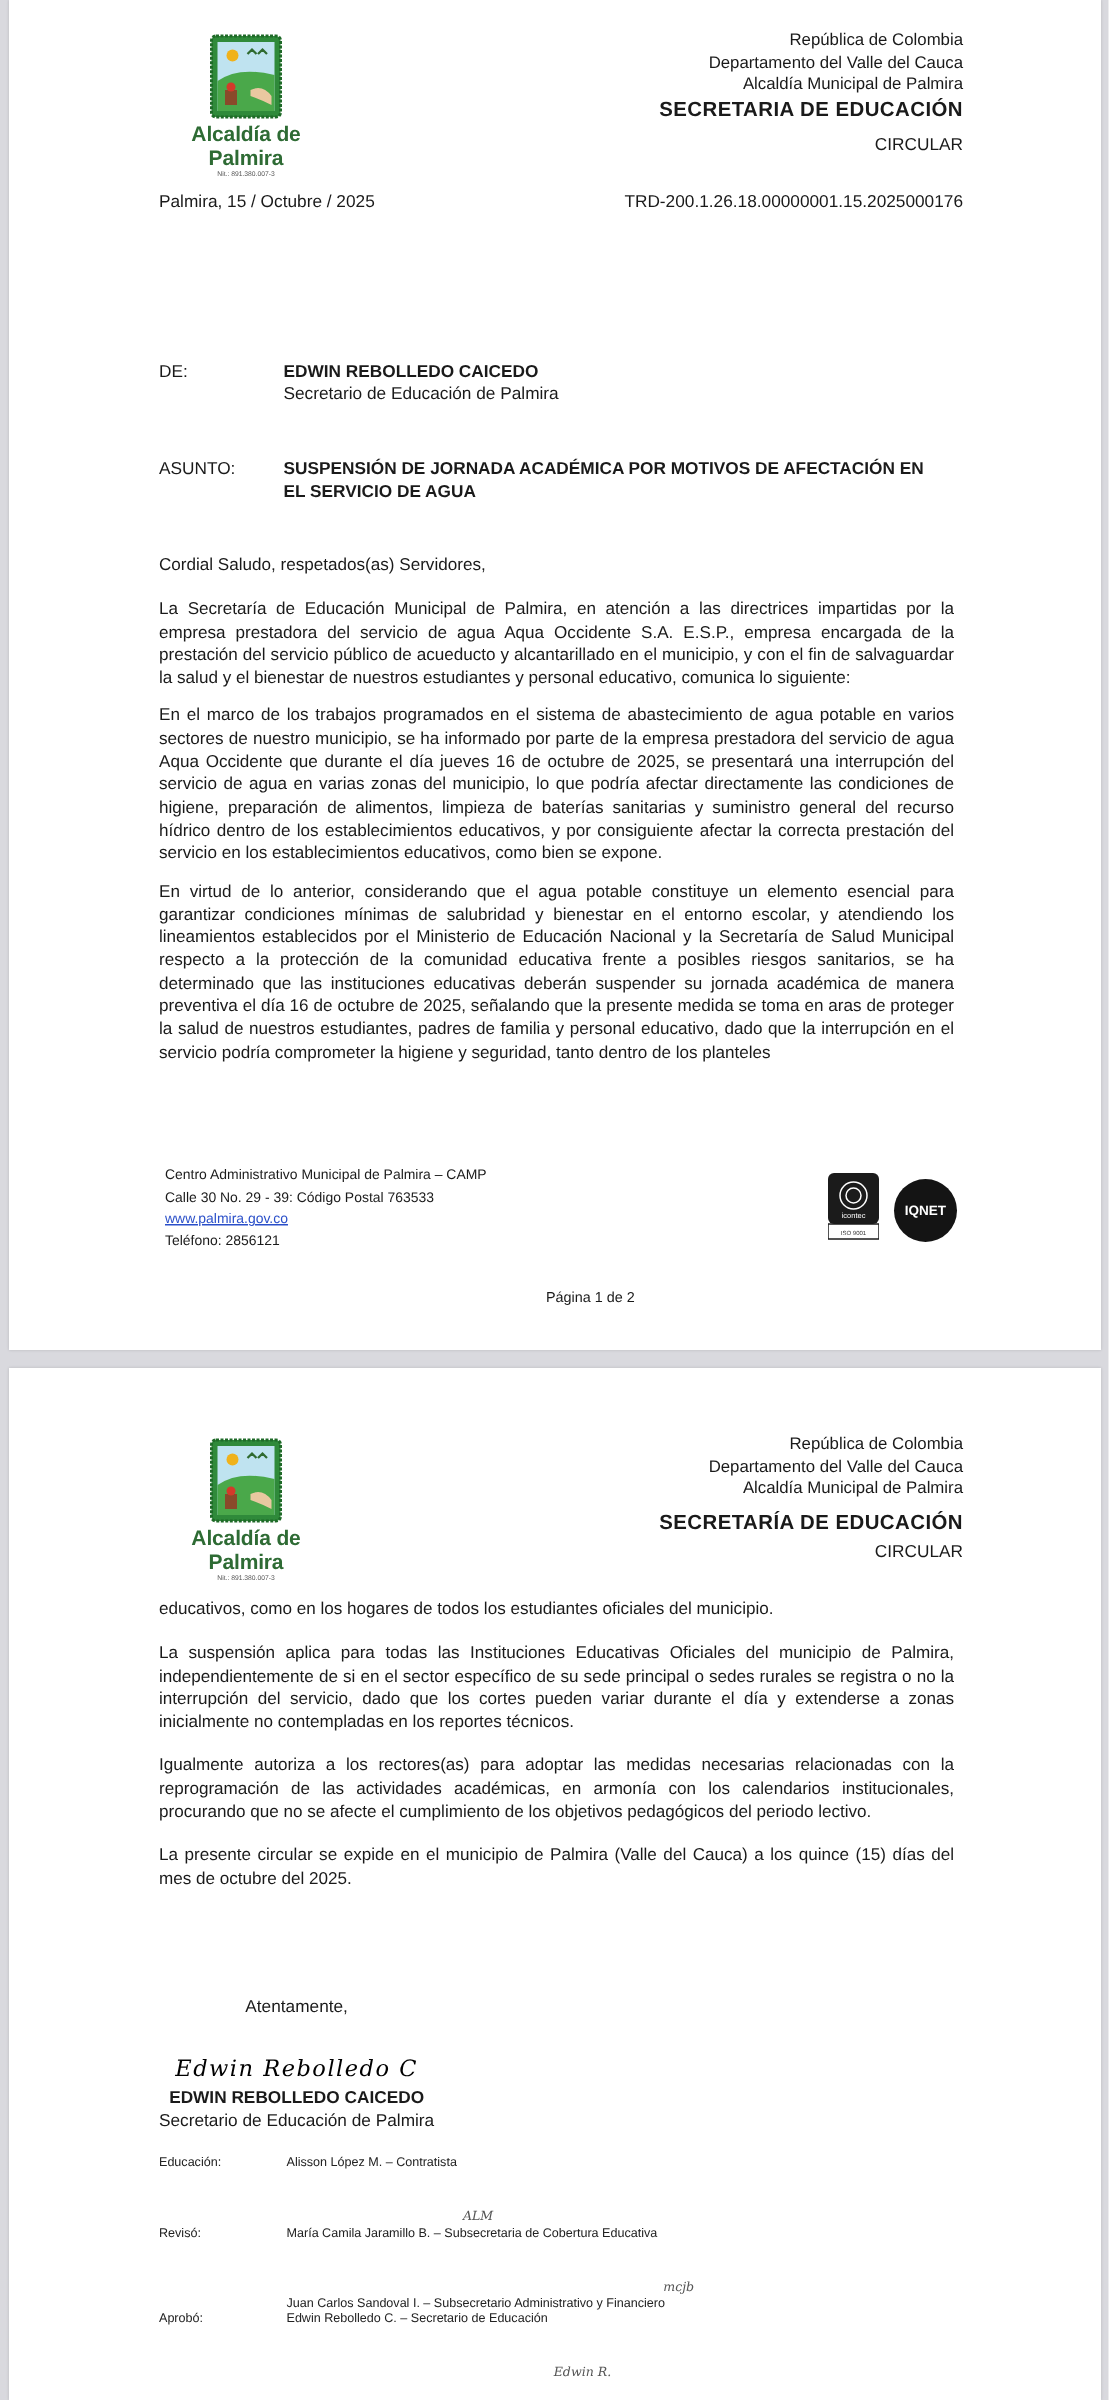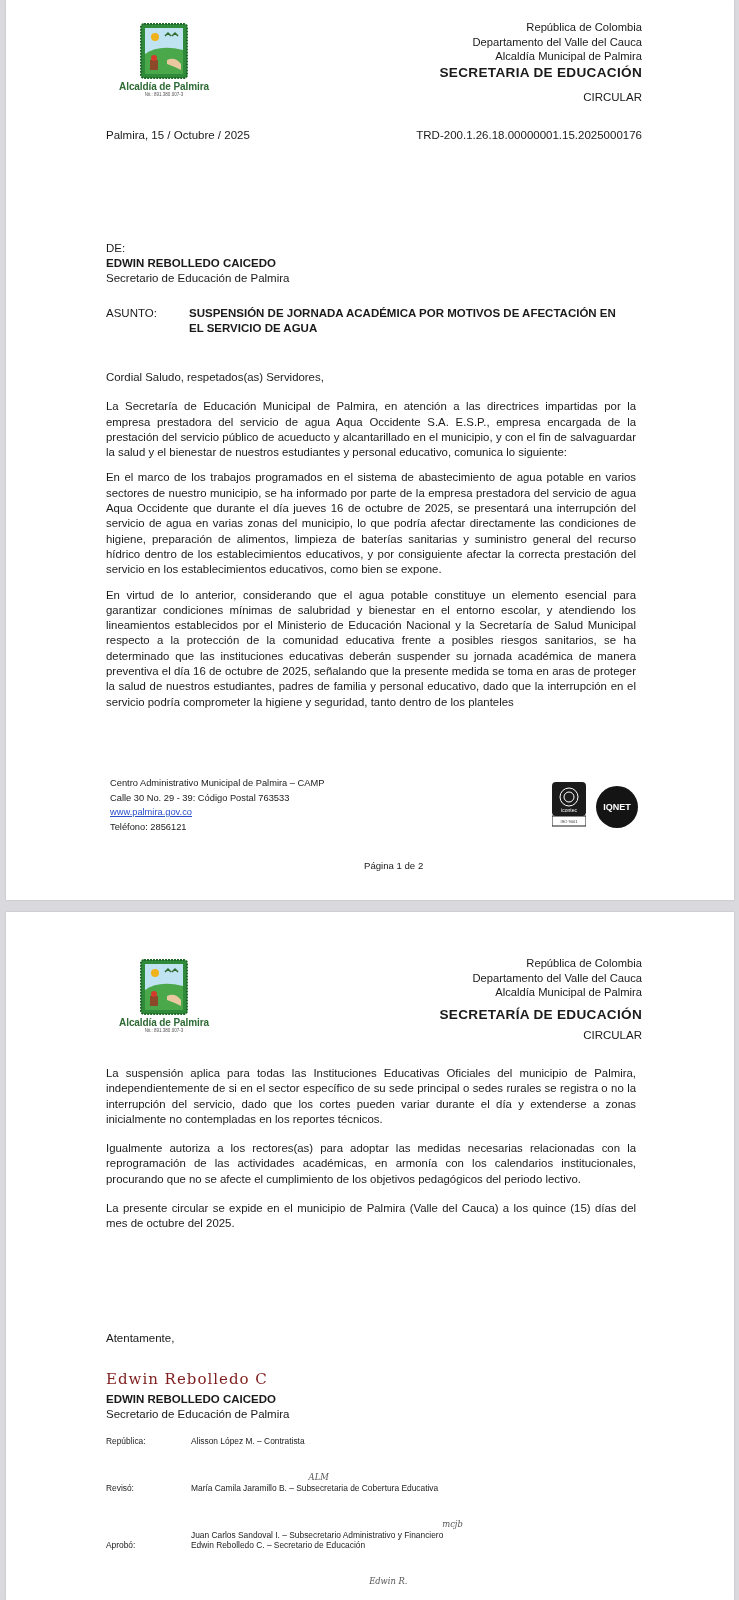--- a/index.html
+++ b/index.html
@@ -14,21 +14,21 @@
     position: absolute; left: 6px; width: 728px; background: #fff;
     box-shadow: 0 0 2px rgba(0,0,0,0.15);
     overflow: hidden;
   }
   #page1 { top: 0; height: 900px; }
   #page2 { top: 912px; height: 688px; }
   .abs { position: absolute; }
 
   .logo { left: 102px; width: 112px; text-align: center; }
   .logo svg { display: block; margin: 0 auto; }
-  .logo .name { font-size: 10px; font-weight: bold; color: #2e6b34; margin-top: 1px; letter-spacing: -0.1px; }
+  .logo .name { font-size: 14px; font-weight: bold; color: #2e6b34; margin-top: 1px; letter-spacing: -0.1px; }
   .logo .nit { font-size: 4.5px; color: #555; }
 
   .org { right: 92px; text-align: right; font-size: 11.2px; line-height: 14.5px; }
   .org .sec { font-weight: bold; font-size: 13.6px; letter-spacing: 0.3px; line-height: 18px; }
   .org .circ { font-size: 11.5px; margin-top: 8px; }
 
   .meta-line { left: 100px; right: 92px; font-size: 11.5px; display: flex; justify-content: space-between; }
 
   .field { left: 100px; right: 92px; display: flex; font-size: 11.5px; line-height: 15px; }
   .field .lbl { width: 83px; flex: none; }
@@ -36,21 +36,21 @@
 
   .para { left: 100px; right: 98px; font-size: 11.4px; line-height: 15.3px; text-align: justify; }
   .para p { margin: 0 0 10px 0; }
 
   .footer { left: 104px; font-size: 9.3px; line-height: 14.5px; }
   .footer a { color: #2a4fc9; text-decoration: underline; }
   .pageno { left: 358px; font-size: 9.6px; margin-top: 32px; }
   .certs { left: 546px; display: flex; gap: 9px; align-items: center; justify-content: center; }
 
   .sign-block { left: 100px; font-size: 11.5px; line-height: 15px; }
-  .sig-script { font-family: "DejaVu Serif", serif; font-size: 15px; color: #7f1d1d; letter-spacing: 1px; }
+  .sig-script { font-family: "DejaVu Serif", serif; font-style: italic; font-size: 15px; color: #000000; letter-spacing: 1px; }
 
   .credits { left: 100px; font-size: 8.4px; line-height: 10.8px; color: #222; }
   .credits .row { display: flex; }
   .credits .k { width: 85px; flex: none; }
   .initials { font-family: "DejaVu Serif", serif; font-style: italic; color: #555; margin-left: 4px; margin-top: 36px; }
 </style>
 </head>
 <body>
 
 <div class="page" id="page1">
@@ -78,21 +78,21 @@
     <div class="sec">SECRETARIA DE EDUCACIÓN</div>
     <div class="circ">CIRCULAR</div>
   </div>
 
   <div class="abs meta-line" style="top:129px;">
     <span>Palmira, 15 / Octubre / 2025</span>
     <span>TRD-200.1.26.18.00000001.15.2025000176</span>
   </div>
 
 
-  <div class="abs field" style="top:241px;flex-direction:column;">
+  <div class="abs field" style="top:241px;">
     <span class="lbl">DE:</span>
     <span class="val">
       <b>EDWIN REBOLLEDO CAICEDO</b><br>
       <span>Secretario de Educación de Palmira</span>
     </span>
   </div>
 
   <div class="abs field" style="top:306px;">
     <span class="lbl">ASUNTO:</span>
     <span class="val" style="width:430px;">
@@ -151,35 +151,36 @@
 
   <div class="abs org" style="top:44px;">
     <div>República de Colombia</div>
     <div>Departamento del Valle del Cauca</div>
     <div>Alcaldía Municipal de Palmira</div>
     <div class="sec" style="margin-top:6px;">SECRETARÍA DE EDUCACIÓN</div>
     <div class="circ" style="margin-top:4px;">CIRCULAR</div>
   </div>
 
   <div class="abs para" style="top:154px;">
+    <p style="margin-bottom:14px;">educativos, como en los hogares de todos los estudiantes oficiales del municipio.</p>
     <p style="margin-bottom:14px;">La suspensión aplica para todas las Instituciones Educativas Oficiales del municipio de Palmira, independientemente de si en el sector específico de su sede principal o sedes rurales se registra o no la interrupción del servicio, dado que los cortes pueden variar durante el día y extenderse a zonas inicialmente no contempladas en los reportes técnicos.</p>
     <p style="margin-bottom:14px;">Igualmente autoriza a los rectores(as) para adoptar las medidas necesarias relacionadas con la reprogramación de las actividades académicas, en armonía con los calendarios institucionales, procurando que no se afecte el cumplimiento de los objetivos pedagógicos del periodo lectivo.</p>
     <p>La presente circular se expide en el municipio de Palmira (Valle del Cauca) a los quince (15) días del mes de octubre del 2025.</p>
   </div>
 
-  <div class="abs sign-block" style="top:419px;">
+  <div class="abs sign-block" style="top:419px;text-align:center;">
     <div>Atentamente,</div>
     <div class="sig-script" style="margin-top:26px; height:20px;">Edwin   Rebolledo  C</div>
     <div style="font-weight:bold;">EDWIN REBOLLEDO CAICEDO</div>
     <div>Secretario de Educación de Palmira</div>
   </div>
 
   <div class="abs credits" style="top:524px;">
     <div class="row">
-      <span class="k">República:</span>
+      <span class="k">Educación:</span>
       <span>Alisson López M. – Contratista</span>
       <span class="initials">ALM</span>
     </div>
     <div class="row">
       <span class="k">Revisó:</span>
       <span>María Camila Jaramillo B. – Subsecretaria de Cobertura Educativa</span>
       <span class="initials">mcjb</span>
     </div>
     <div class="row">
       <span class="k"></span>

